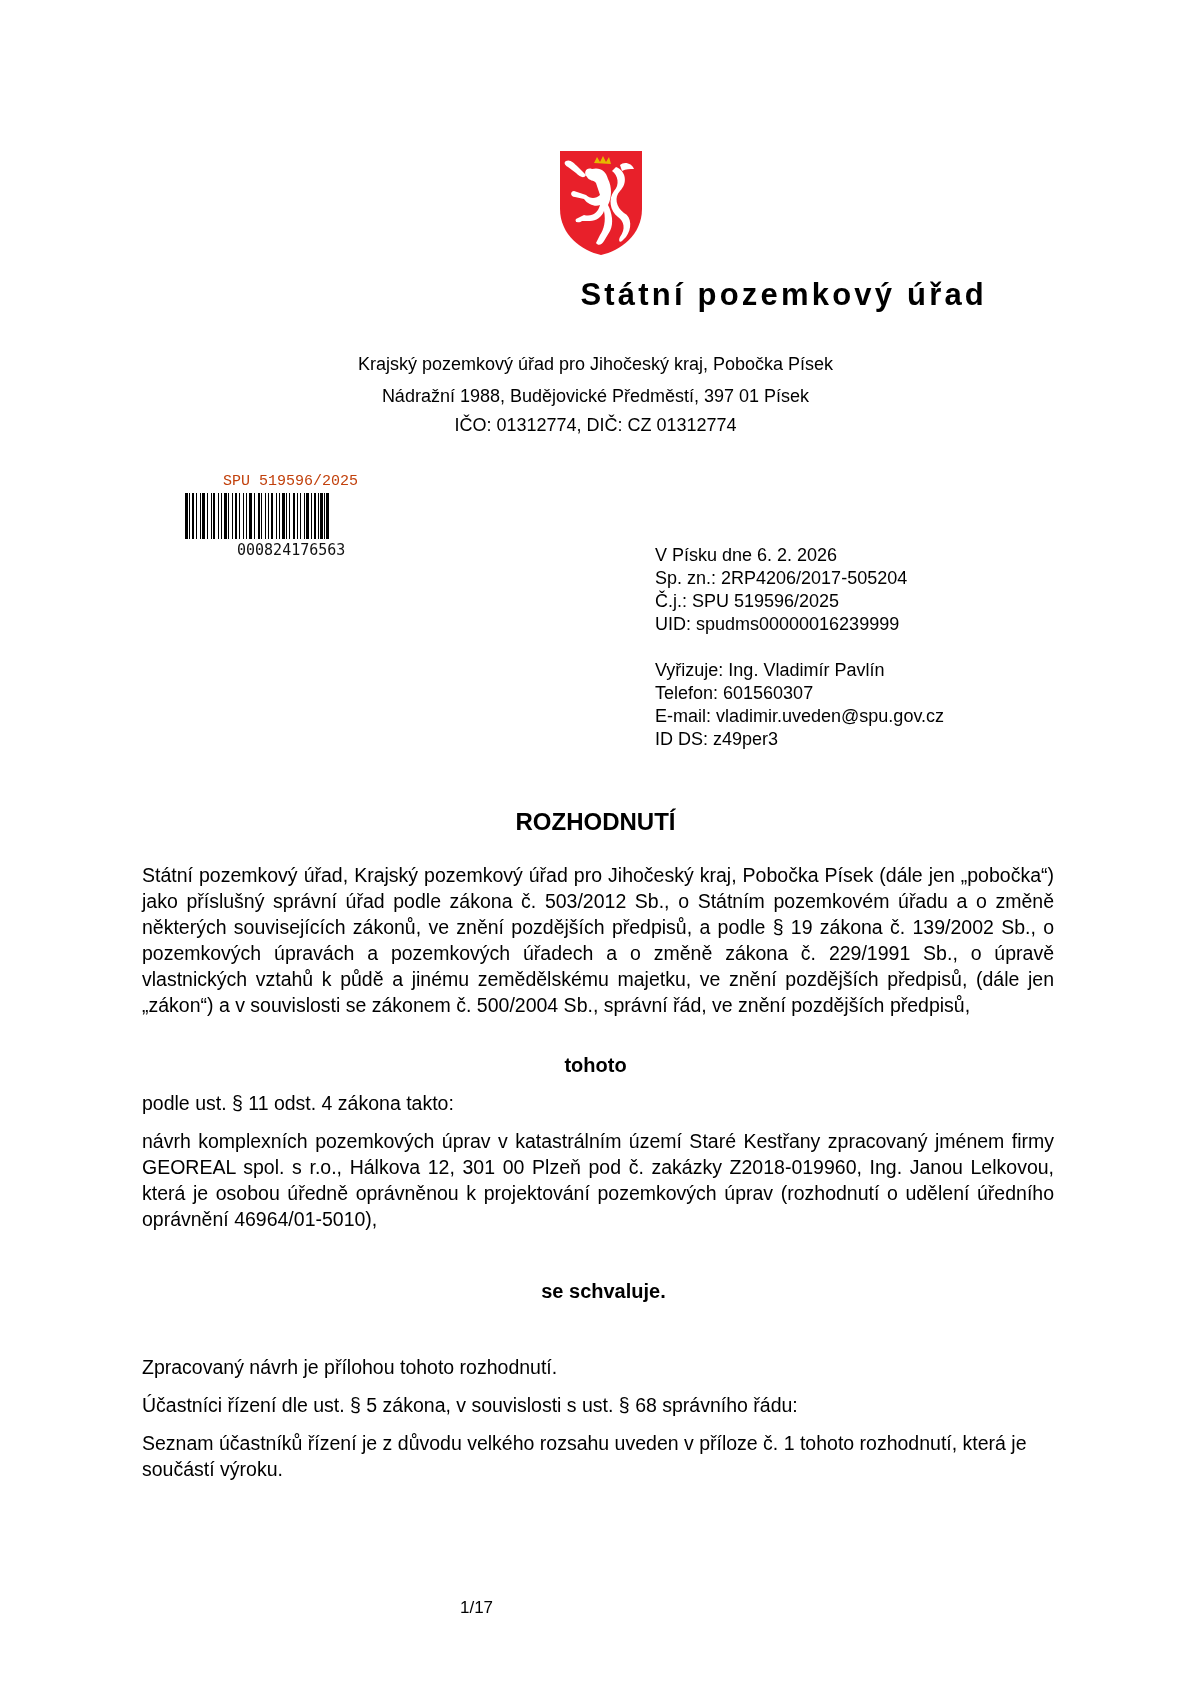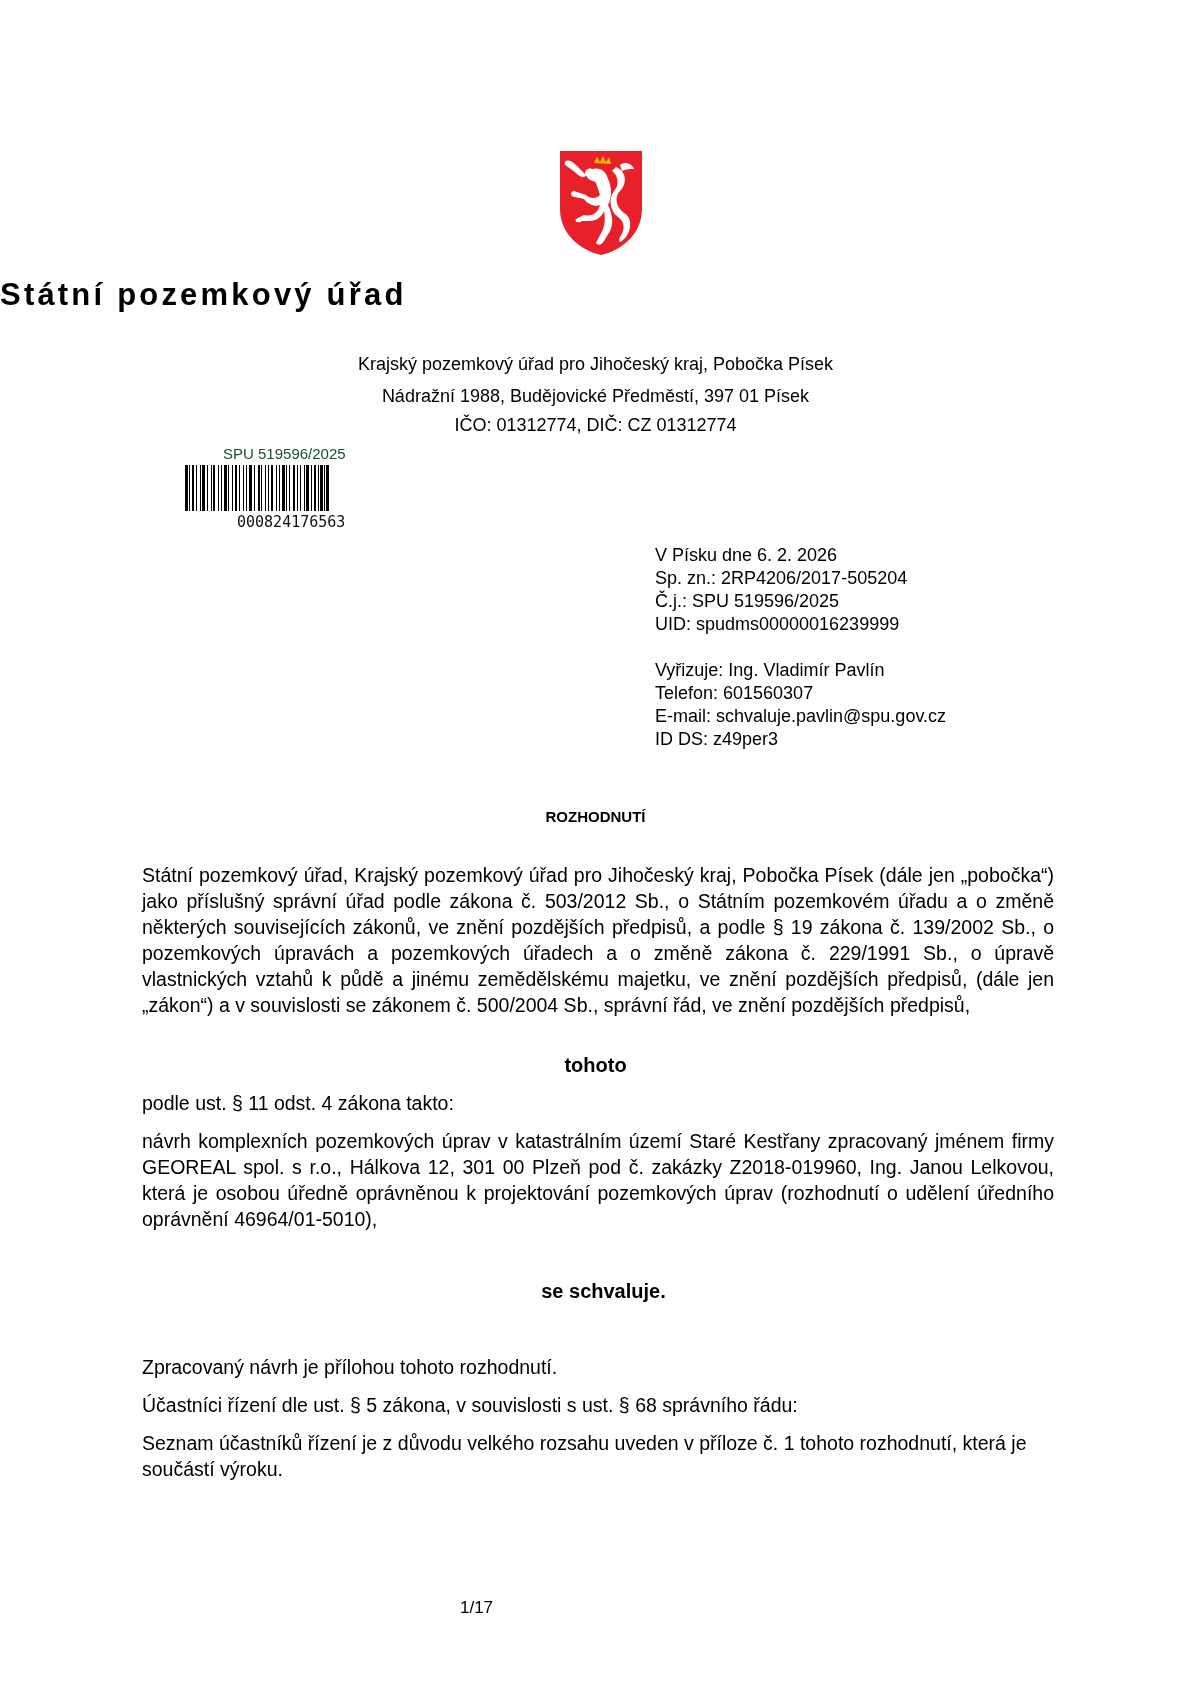--- a/index.html
+++ b/index.html
@@ -3,34 +3,34 @@
 <meta charset="utf-8">
 <style>
   html, body { margin: 0; padding: 0; background: #ffffff; }
   body {
     width: 1191px; height: 1684px; position: relative; overflow: hidden;
     font-family: "Liberation Sans", sans-serif; color: #000;
   }
   .abs { position: absolute; }
   .emblem { left: 556px; top: 147px; width: 90px; height: 110px; }
   .org-title {
-    left: 0; width: 987px; top: 277px; text-align: left;
+    left: 0; width: 987px; top: 277px; text-align: right;
     font-size: 31px; font-weight: bold; letter-spacing: 3.2px;
   }
   .org-sub {
     left: 0; width: 1191px; text-align: center; font-size: 18px; line-height: 32px;
   }
   .barcode-wrap { left: 185px; top: 445px; width: 230px; }
-  .barcode-top { font-family: Liberation Sans, sans-serif; font-size: 15px; text-align: left; padding-left: 38px; letter-spacing: 0px; color:#14532d;}
+  .barcode-top { font-family: Liberation Mono, monospace; font-size: 15px; text-align: left; padding-left: 38px; letter-spacing: 0px; color:#c2410c;margin-top:28px;}
   .barcode-bars { height: 46px; margin-top: 3px; display: flex; align-items: stretch; }
   .barcode-bars span { display: block; background: #000; height: 100%; }
   .barcode-bottom { font-family: "DejaVu Sans Mono", monospace; font-size: 15px; padding-left: 52px; margin-top: 2px; color:#111;}
   .meta { left: 655px; top: 544px; font-size: 18px; line-height: 23px; }
   .meta .gap { height: 23px; }
-  .h-decision { left: 0; width: 1191px; top: 808px; text-align: center; font-size: 15px; font-weight: bold; }
+  .h-decision { left: 0; width: 1191px; top: 808px; text-align: center; font-size: 24px; font-weight: bold; }
   .para { left: 142px; width: 912px; font-size: 19.5px; line-height: 26px; text-align: justify; }
   .center-bold { left: 0; width: 1191px; text-align: center; font-size: 20px; font-weight: bold; }
   .para-left { left: 142px; width: 920px; font-size: 19.5px; line-height: 26px; }
   .page-num { left: 0; width: 953px; top: 1598px; text-align: center; font-size: 17px; }
 </style>
 </head>
 <body>
 
 <div class="abs emblem">
   <svg width="90" height="110" viewBox="0 0 90 110">
@@ -101,21 +101,21 @@
 </div>
 
 <div class="abs meta">
   <div>V Písku dne 6. 2. 2026</div>
   <div>Sp. zn.: 2RP4206/2017-505204</div>
   <div>Č.j.: SPU 519596/2025</div>
   <div>UID: spudms00000016239999</div>
   <div class="gap"></div>
   <div>Vyřizuje: Ing. Vladimír Pavlín</div>
   <div>Telefon: 601560307</div>
-  <div>E-mail: schvaluje.pavlin@spu.gov.cz</div>
+  <div>E-mail: vladimir.uveden@spu.gov.cz</div>
   <div>ID DS: z49per3</div>
 </div>
 
 <div class="abs h-decision">ROZHODNUTÍ</div>
 <div class="abs para" style="top:862px;">Státní pozemkový úřad, Krajský pozemkový úřad pro Jihočeský kraj, Pobočka Písek (dále jen „pobočka“) jako příslušný správní úřad podle zákona č. 503/2012 Sb., o Státním pozemkovém úřadu a o změně některých souvisejících zákonů, ve znění pozdějších předpisů, a podle § 19 zákona č. 139/2002 Sb., o pozemkových úpravách a pozemkových úřadech a o změně zákona č. 229/1991 Sb., o úpravě vlastnických vztahů k půdě a jinému zemědělskému majetku, ve znění pozdějších předpisů, (dále jen „zákon“) a v souvislosti se zákonem č. 500/2004 Sb., správní řád, ve znění pozdějších předpisů,</div>
 <div class="abs center-bold" style="top:1054px;">tohoto</div>
 <div class="abs para-left" style="top:1090px;">podle ust. § 11 odst. 4 zákona takto:</div>
 <div class="abs para" style="top:1128px;">návrh komplexních pozemkových úprav v katastrálním území Staré Kestřany zpracovaný jménem firmy GEOREAL spol. s r.o., Hálkova 12, 301 00 Plzeň pod č. zakázky Z2018-019960, Ing. Janou Lelkovou, která je osobou úředně oprávněnou k projektování pozemkových úprav (rozhodnutí o udělení úředního oprávnění 46964/01-5010),</div>
 <div class="abs center-bold" style="top:1280px;margin-left:8px;">se schvaluje.</div>
 <div class="abs para-left" style="top:1354px;">Zpracovaný návrh je přílohou tohoto rozhodnutí.</div>

